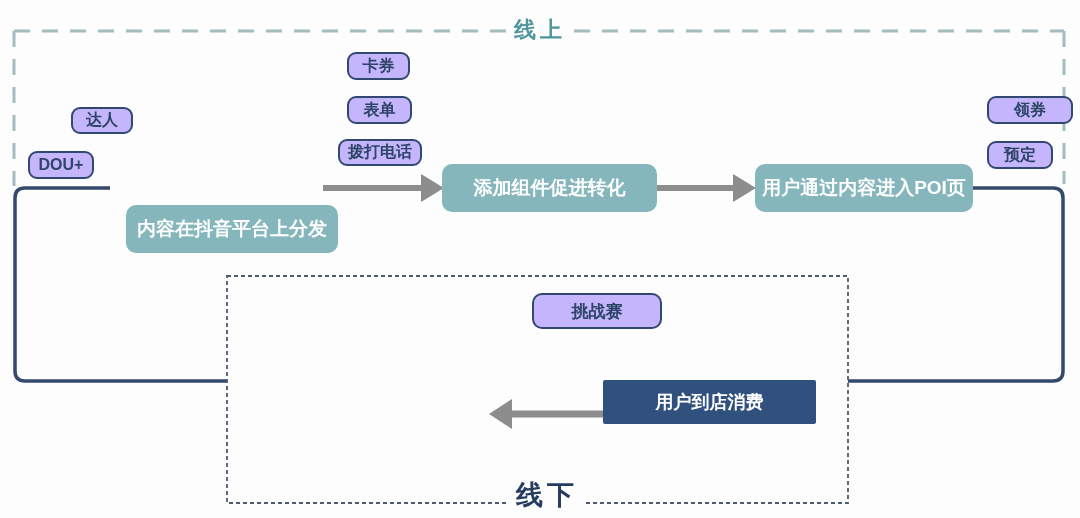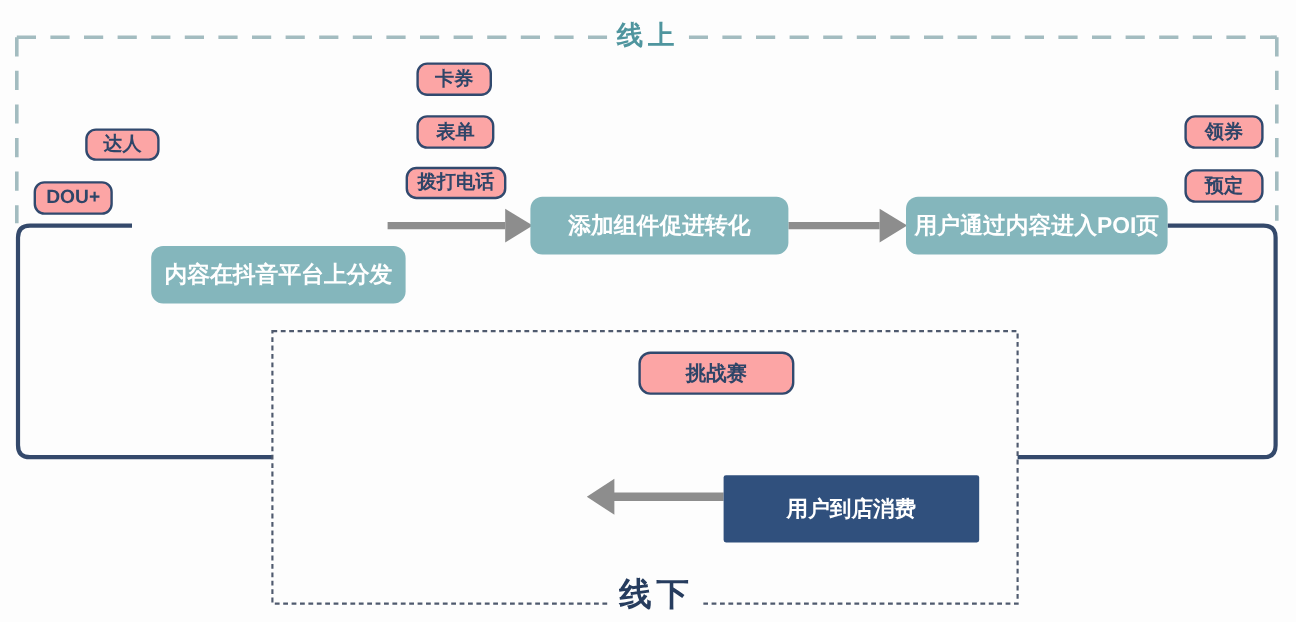--- a/index.html
+++ b/index.html
@@ -56,21 +56,21 @@
   }
   .dark-node {
     background: var(--navy-node);
     color: #ffffff;
     font-weight: bold;
     font-size: 18px;
     border-radius: 2px;
     z-index: 4;
   }
   .pill {
-    background: #fca5a5;
+    background: #c4b5fd;
     border: 2px solid var(--pill-border);
     border-radius: 9px;
     color: var(--pill-text);
     font-weight: bold;
     font-size: 16px;
     z-index: 4;
   }
   .pill--lg { font-size: 17px; border-radius: 10px; margin-left: 40px; }
   .region-label {
     font-weight: bold;
@@ -81,29 +81,29 @@
   }
   .region-label--online { color: var(--online-accent); font-size: 22px; }
   .region-label--offline { color: var(--offline-accent); font-size: 27px; }
 
   
   .pos-daren    { left: 28px;  top: 107px; width: 62px;  height: 27px; margin-left: 43px; }
   .pos-dou      { left: 28px;  top: 151px; width: 66px;  height: 28px; }
   .pos-coupon   { left: 347px; top: 52px;  width: 63px;  height: 28px; }
   .pos-form     { left: 347px; top: 96px;  width: 65px;  height: 28px; }
   .pos-phone    { left: 338px; top: 139px; width: 84px;  height: 27px; }
-  .pos-claim    { left: 987px; top: 96px;  width: 66px;  height: 28px; }
+  .pos-claim    { left: 987px; top: 96px;  width: 86px;  height: 28px; }
   .pos-reserve  { left: 987px; top: 141px; width: 66px;  height: 28px; }
   .pos-challenge{ left: 492px; top: 293px; width: 130px; height: 36px; }
   .pos-scan     { left: 493px; top: 345px; width: 135px; height: 33px; }
   .pos-n1 { left: 126px; top: 164px; width: 212px; height: 48px; margin-top: 41px; }
   .pos-n2 { left: 442px; top: 164px; width: 215px; height: 48px; }
   .pos-n3 { left: 755px; top: 164px; width: 218px; height: 48px; }
   .pos-d1 { left: 273px; top: 392px; width: 214px; height: 44px; }
-  .pos-d2 { left: 603px; top: 396px; width: 213px; height: 56px; }
+  .pos-d2 { left: 603px; top: 380px; width: 213px; height: 44px; }
   .pos-online-label  { left: 506px; top: 13px;  height: 34px; }
   .pos-offline-label { left: 508px; top: 478px; height: 34px; }
 </style>
 </head>
 <body>
 
 <div class="canvas">
 
   <svg class="layer" viewBox="0 0 1080 518">
     <path class="dash-line" d="M14,31 H1064"></path>

